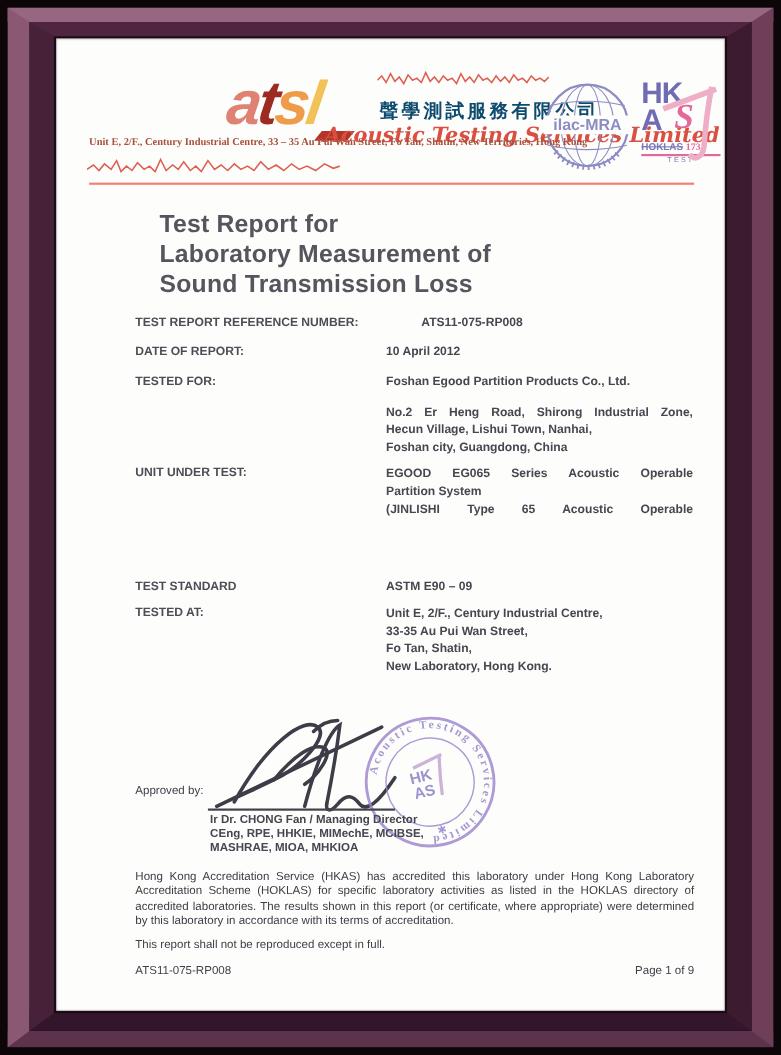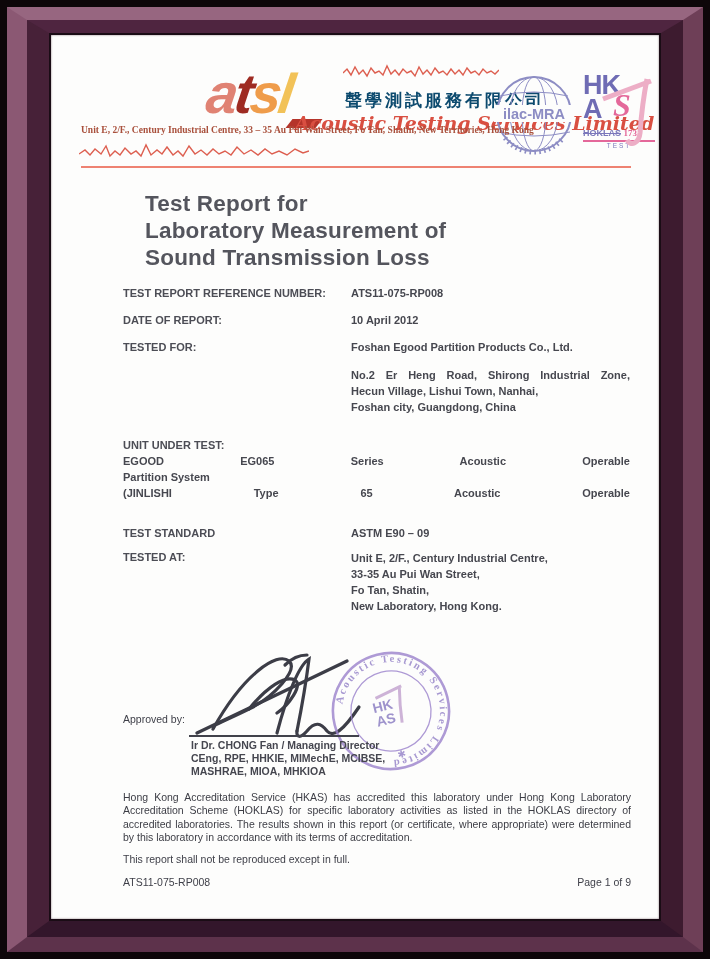--- a/index.html
+++ b/index.html
@@ -104,41 +104,41 @@
 
           <div class="abs addr" style="left:30px;top:90px;">Unit E, 2/F., Century Industrial Centre, 33 – 35 Au Pui Wan Street, Fo Tan, Shatin, New Territories, Hong Kong</div>
           <div class="abs rule" style="left:30px;top:131px;width:550px;"></div>
 
           <div class="abs title" style="left:72px;top:155px;">
             <div>Test Report for</div>
             <div>Laboratory Measurement of</div>
             <div>Sound Transmission Loss</div>
           </div>
 
-          <div class="row" style="top:251px;">
+          <div class="row" style="top:251px;gap:32px;">
             <div class="lbl">TEST REPORT REFERENCE NUMBER:</div>
             <div class="val">ATS11-075-RP008</div>
           </div>
           <div class="row" style="top:278px;">
             <div class="lbl">DATE OF REPORT:</div>
             <div class="val">10 April 2012</div>
           </div>
           <div class="row" style="top:305px;">
             <div class="lbl">TESTED FOR:</div>
             <div class="val">Foshan Egood Partition Products Co., Ltd.</div>
           </div>
           <div class="row lines" style="top:332px;">
             <div class="lbl"></div>
             <div class="val">
               <div class="stretch">No.2 Er Heng Road, Shirong Industrial Zone,</div>
               <div>Hecun Village, Lishui Town, Nanhai,</div>
               <div>Foshan city, Guangdong, China</div>
             </div>
           </div>
-          <div class="row lines" style="top:403px;flex-direction:column;">
+          <div class="row lines" style="top:388px;">
             <div class="lbl">UNIT UNDER TEST:</div>
             <div class="val">
               <div class="stretch">EGOOD EG065 Series Acoustic Operable</div>
               <div>Partition System</div>
               <div class="stretch">(JINLISHI Type 65 Acoustic Operable</div>
             </div>
           </div>
           <div class="row" style="top:491px;">
             <div class="lbl">TEST STANDARD</div>
             <div class="val">ASTM E90 – 09</div>

